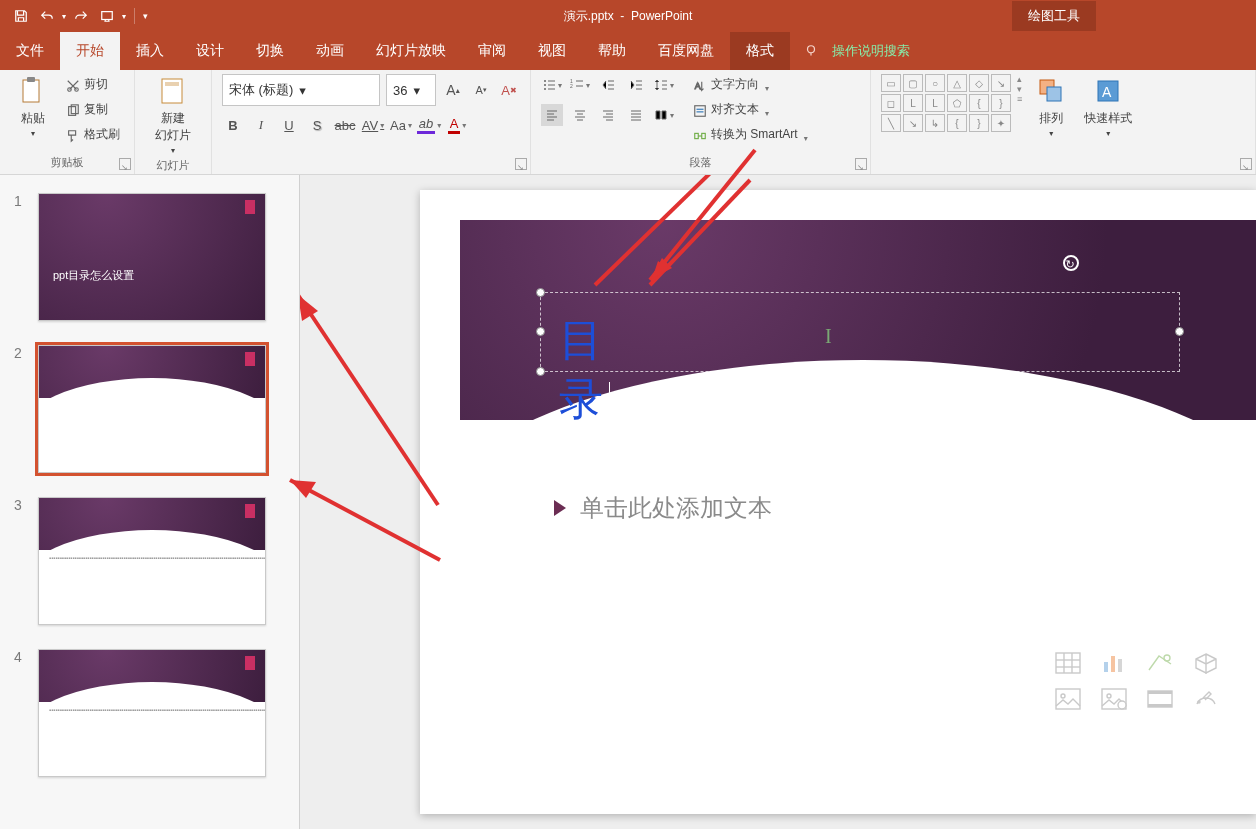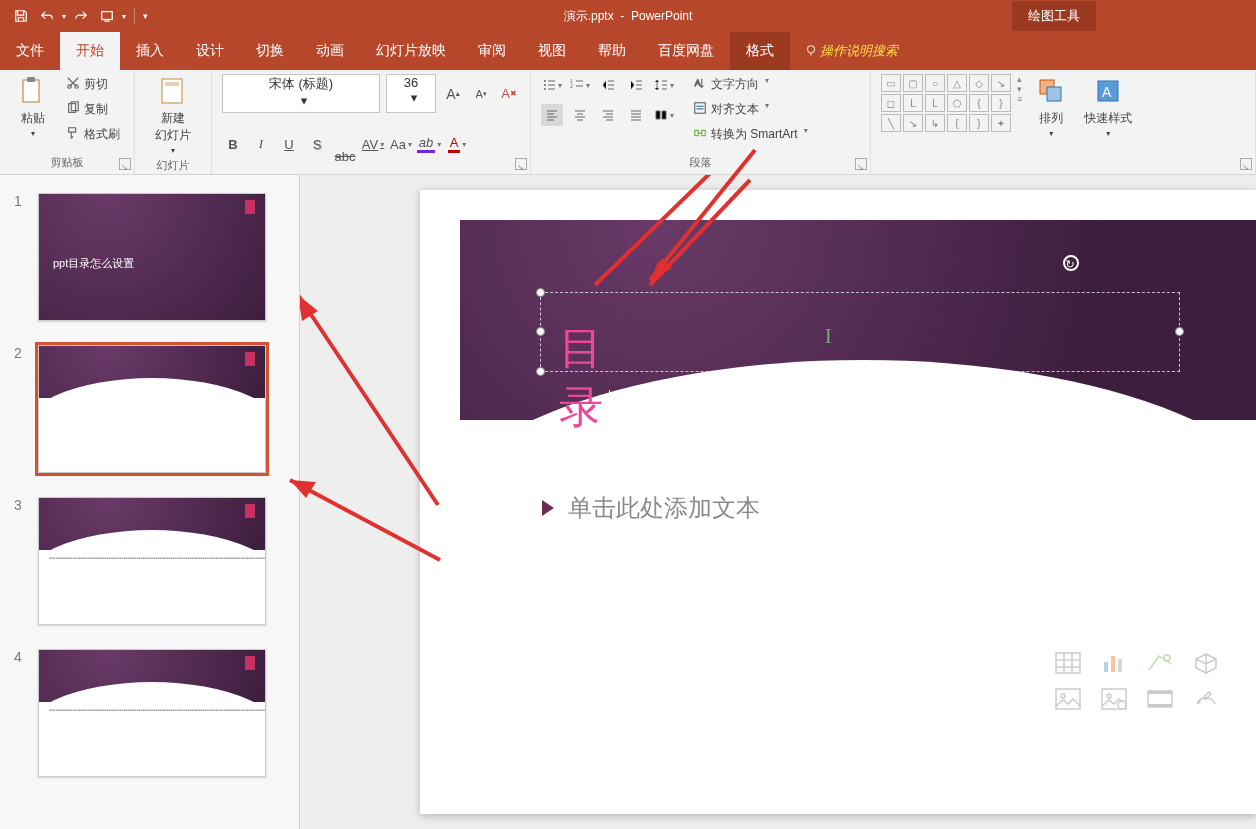--- a/index.html
+++ b/index.html
@@ -13,73 +13,73 @@
   .context-tab{margin-left:auto;margin-right:160px;background:#9b3a21;padding:6px 16px;font-size:13px;}
   .doc-title{position:absolute;left:0;right:0;text-align:center;pointer-events:none;font-size:12px;top:8px;color:#fff;}
   .doc-title span{pointer-events:none;}
   
   .titlewrap{position:relative;height:32px;background:#b7472a;}
   
   .tabs{height:38px;background:#b7472a;display:flex;align-items:flex-end;color:#fff;font-size:14px;}
   .tabs .tab{padding:10px 16px;cursor:pointer;}
   .tabs .tab.active{background:#f3f3f3;color:#b7472a;}
   .tabs .format{background:#9b3a21;}
-  .tabs .tellme{display:flex;align-items:center;gap:2px;padding:10px 14px;font-size:13px;color:#fde047;font-style:italic;}
+  .tabs .tellme{display:flex;align-items:center;gap:14px;padding:10px 14px;font-size:13px;color:#86efac;}
   .tabs .tellme svg{width:14px;height:14px;stroke:#f5d3c9;fill:none;stroke-width:1.4;}
   
   .ribbon{height:105px;background:#f3f3f3;border-bottom:1px solid #d6d6d6;display:flex;}
   .group{border-right:1px solid #e1e1e1;padding:4px 10px 0;display:flex;flex-direction:column;justify-content:space-between;position:relative;}
   .group-label{font-size:11px;color:#666;text-align:center;padding:3px 0 4px;}
   .group-body{flex:1;display:flex;align-items:flex-start;gap:6px;}
   .bigbtn{display:flex;flex-direction:column;align-items:center;justify-content:center;width:46px;cursor:pointer;font-size:12px;color:#444;gap:2px;}
   .bigbtn .ico{width:32px;height:34px;display:flex;align-items:center;justify-content:center;}
   .stack{display:flex;flex-direction:column;gap:4px;}
-  .smallbtn{display:flex;align-items:flex-start;gap:4px;font-size:12px;color:#444;padding:2px 4px;cursor:pointer;white-space:nowrap;}
+  .smallbtn{display:flex;align-items:flex-end;gap:4px;font-size:12px;color:#444;padding:2px 4px;cursor:pointer;white-space:nowrap;}
   .smallbtn svg{width:14px;height:14px;stroke:#666;fill:none;stroke-width:1.3;}
-  .combo{height:39px;border:1px solid #c5c5c5;background:#fff;display:flex;align-items:center;padding:0 6px;font-size:13px;color:#333;cursor:pointer;flex-direction:column;}
+  .combo{height:32px;border:1px solid #c5c5c5;background:#fff;display:flex;align-items:center;padding:0 6px;font-size:13px;color:#333;cursor:pointer;}
   .combo .arrow{margin-left:6px;}
   .icon-row{display:flex;gap:6px;align-items:center;}
   .ib{width:22px;height:22px;display:flex;align-items:center;justify-content:center;cursor:pointer;font-size:13px;color:#555;}
   .ib.b{font-weight:bold;}
   .ib.i{font-style:italic;font-family:serif;}
   .ib.u{text-decoration:underline;}
-  .ib.s{text-decoration:line-through;margin-top:24px;}
+  .ib.s{text-decoration:line-through;}
   .dd::after{content:"▾";font-size:8px;color:#777;margin-left:2px;}
   .shapes-grid{display:grid;grid-template-columns:repeat(6,20px);grid-auto-rows:18px;gap:2px;}
   .shapes-grid span{border:1px solid #bbb;display:flex;align-items:center;justify-content:center;font-size:10px;color:#888;cursor:pointer;}
   .launcher{position:absolute;right:3px;bottom:4px;width:12px;height:12px;border:1px solid #aaa;cursor:pointer;}
   .launcher::after{content:"↘";font-size:8px;color:#888;position:relative;top:-3px;left:1px;}
   
   .workspace{display:flex;height:calc(829px - 32px - 38px - 105px);background:#e6e6e6;}
   .thumbs{width:300px;background:#f7f7f7;border-right:1px solid #d0d0d0;padding:18px 14px;overflow:auto;}
   .thumb-item{display:flex;gap:12px;margin-bottom:24px;}
   .thumb-num{font-size:14px;color:#7a7a7a;width:12px;}
   .thumb{width:228px;height:128px;background:#fff;border:1px solid #c9c9c9;box-shadow:0 1px 2px rgba(0,0,0,.15);position:relative;overflow:hidden;cursor:pointer;}
   .thumb.selected{outline:3px solid #d35230;}
   .thumb .banner{position:absolute;left:0;right:0;top:0;height:52px;background:radial-gradient(circle at 30% 0%,#6a3a68,#3d1e3e);}
   .thumb .banner.curve::after{content:"";position:absolute;left:-10%;right:-10%;bottom:-40px;height:60px;background:#fff;border-radius:50% 50% 0 0 / 100% 100% 0 0;}
   .thumb.full .banner{height:100%;}
   .thumb .ttext{position:absolute;left:14px;top:56px;font-size:10px;color:#fff;}
-  .thumb.full .ttext{top:62px;color:#fff;font-size:11px;text-align:center;}
+  .thumb.full .ttext{top:74px;color:#fff;font-size:11px;text-align:center;}
   .thumb .marker{position:absolute;right:10px;top:6px;width:10px;height:14px;background:#c92f63;}
   .thumb .body-lines{position:absolute;left:10px;right:10px;top:56px;font-size:6px;color:#999;line-height:1.4;}
   
   .canvas{flex:1;background:#eee;position:relative;overflow:hidden;}
   .slide-banner{position:absolute;left:40px;right:-10px;top:30px;height:200px;background:radial-gradient(circle at 25% 0%,#6a3a68,#3d1e3e 70%);}
   .slide-banner::after{content:"";position:absolute;left:-5%;right:-5%;bottom:-120px;height:180px;background:#fff;border-radius:50% 50% 0 0 / 100% 100% 0 0;}
   .sel-box{position:absolute;left:120px;top:102px;width:640px;height:80px;border:1px dashed rgba(255,255,255,.7);}
   .handle{width:9px;height:9px;background:#fff;border:1px solid #888;border-radius:50%;position:absolute;}
   .h-tl{left:-5px;top:-5px}.h-bl{left:-5px;bottom:-5px}
   .h-ml{left:-5px;top:calc(50% - 5px)}.h-mr{right:-5px;top:calc(50% - 5px)}
   .rot{position:absolute;left:calc(83% - 8px);top:-38px;width:16px;height:16px;border:2px solid #fff;border-radius:50%;}
   .rot::after{content:"↻";color:#fff;font-size:11px;position:relative;top:-3px;left:1px;}
-  .title-text{position:absolute;left:18px;top:26px;color:#ec4899;font-size:44px;font-family:"SimSun",serif;letter-spacing:12px;}
+  .title-text{position:absolute;left:18px;top:18px;color:#1d4ed8;font-size:44px;font-family:"SimSun",serif;letter-spacing:12px;}
   .cursor-line{display:inline-block;width:1px;height:44px;background:#fff;vertical-align:middle;margin-left:-6px;}
   .ibeam{position:absolute;left:405px;top:135px;color:#7aa874;font-size:20px;font-family:serif;}
-  .content-ph{position:absolute;left:122px;top:302px;width:640px;}
+  .content-ph{position:absolute;left:134px;top:302px;width:640px;}
   .content-ph .bullet{display:flex;align-items:center;gap:14px;}
   .content-ph .tri{width:0;height:0;border-left:12px solid #6b2d53;border-top:8px solid transparent;border-bottom:8px solid transparent;}
   .content-ph .txt{font-size:24px;color:#8a8a8a;font-family:"SimSun",serif;}
   .ph-icons{position:absolute;right:30px;top:460px;display:grid;grid-template-columns:repeat(4,36px);gap:10px;}
   .ph-icons span{width:32px;height:26px;display:flex;align-items:center;justify-content:center;opacity:.45;}
   .ph-icons svg{width:26px;height:22px;stroke:#888;fill:none;stroke-width:1.4;}
   
   .arrow-svg{position:absolute;pointer-events:none;}
   svg.arrow line{stroke:#e03131;stroke-width:4;}
   svg.arrow polygon{fill:#e03131;}

